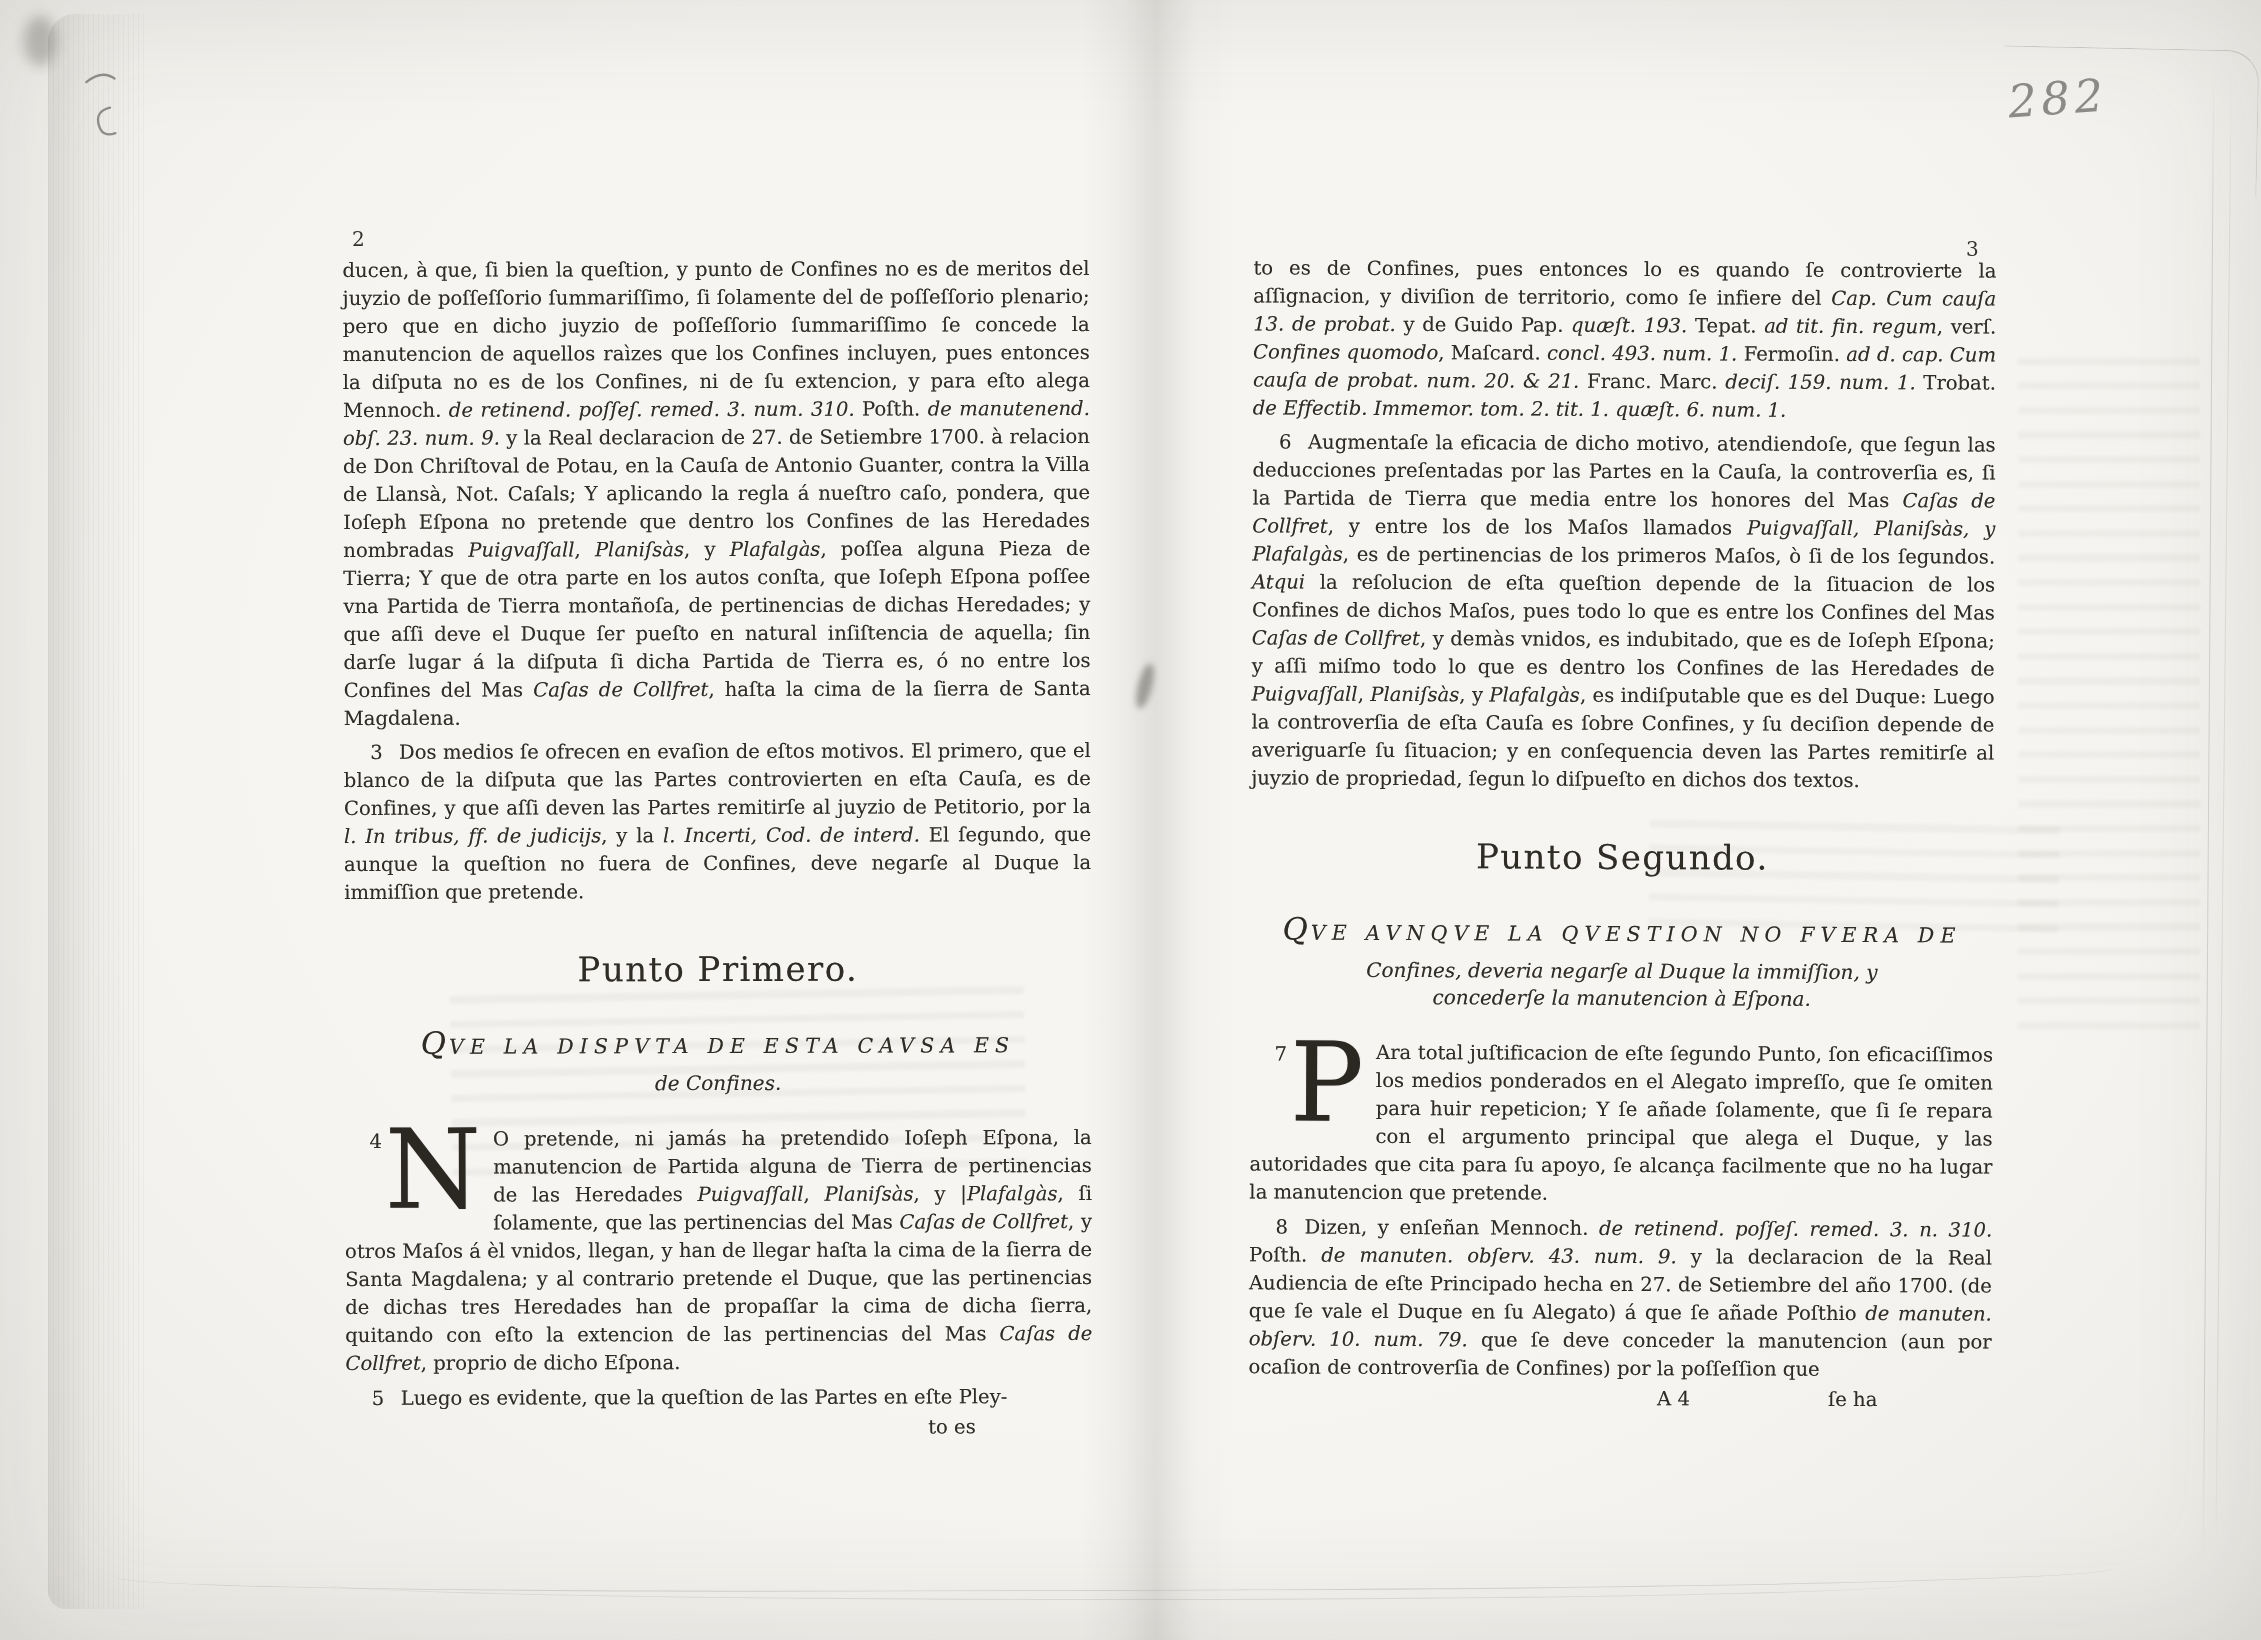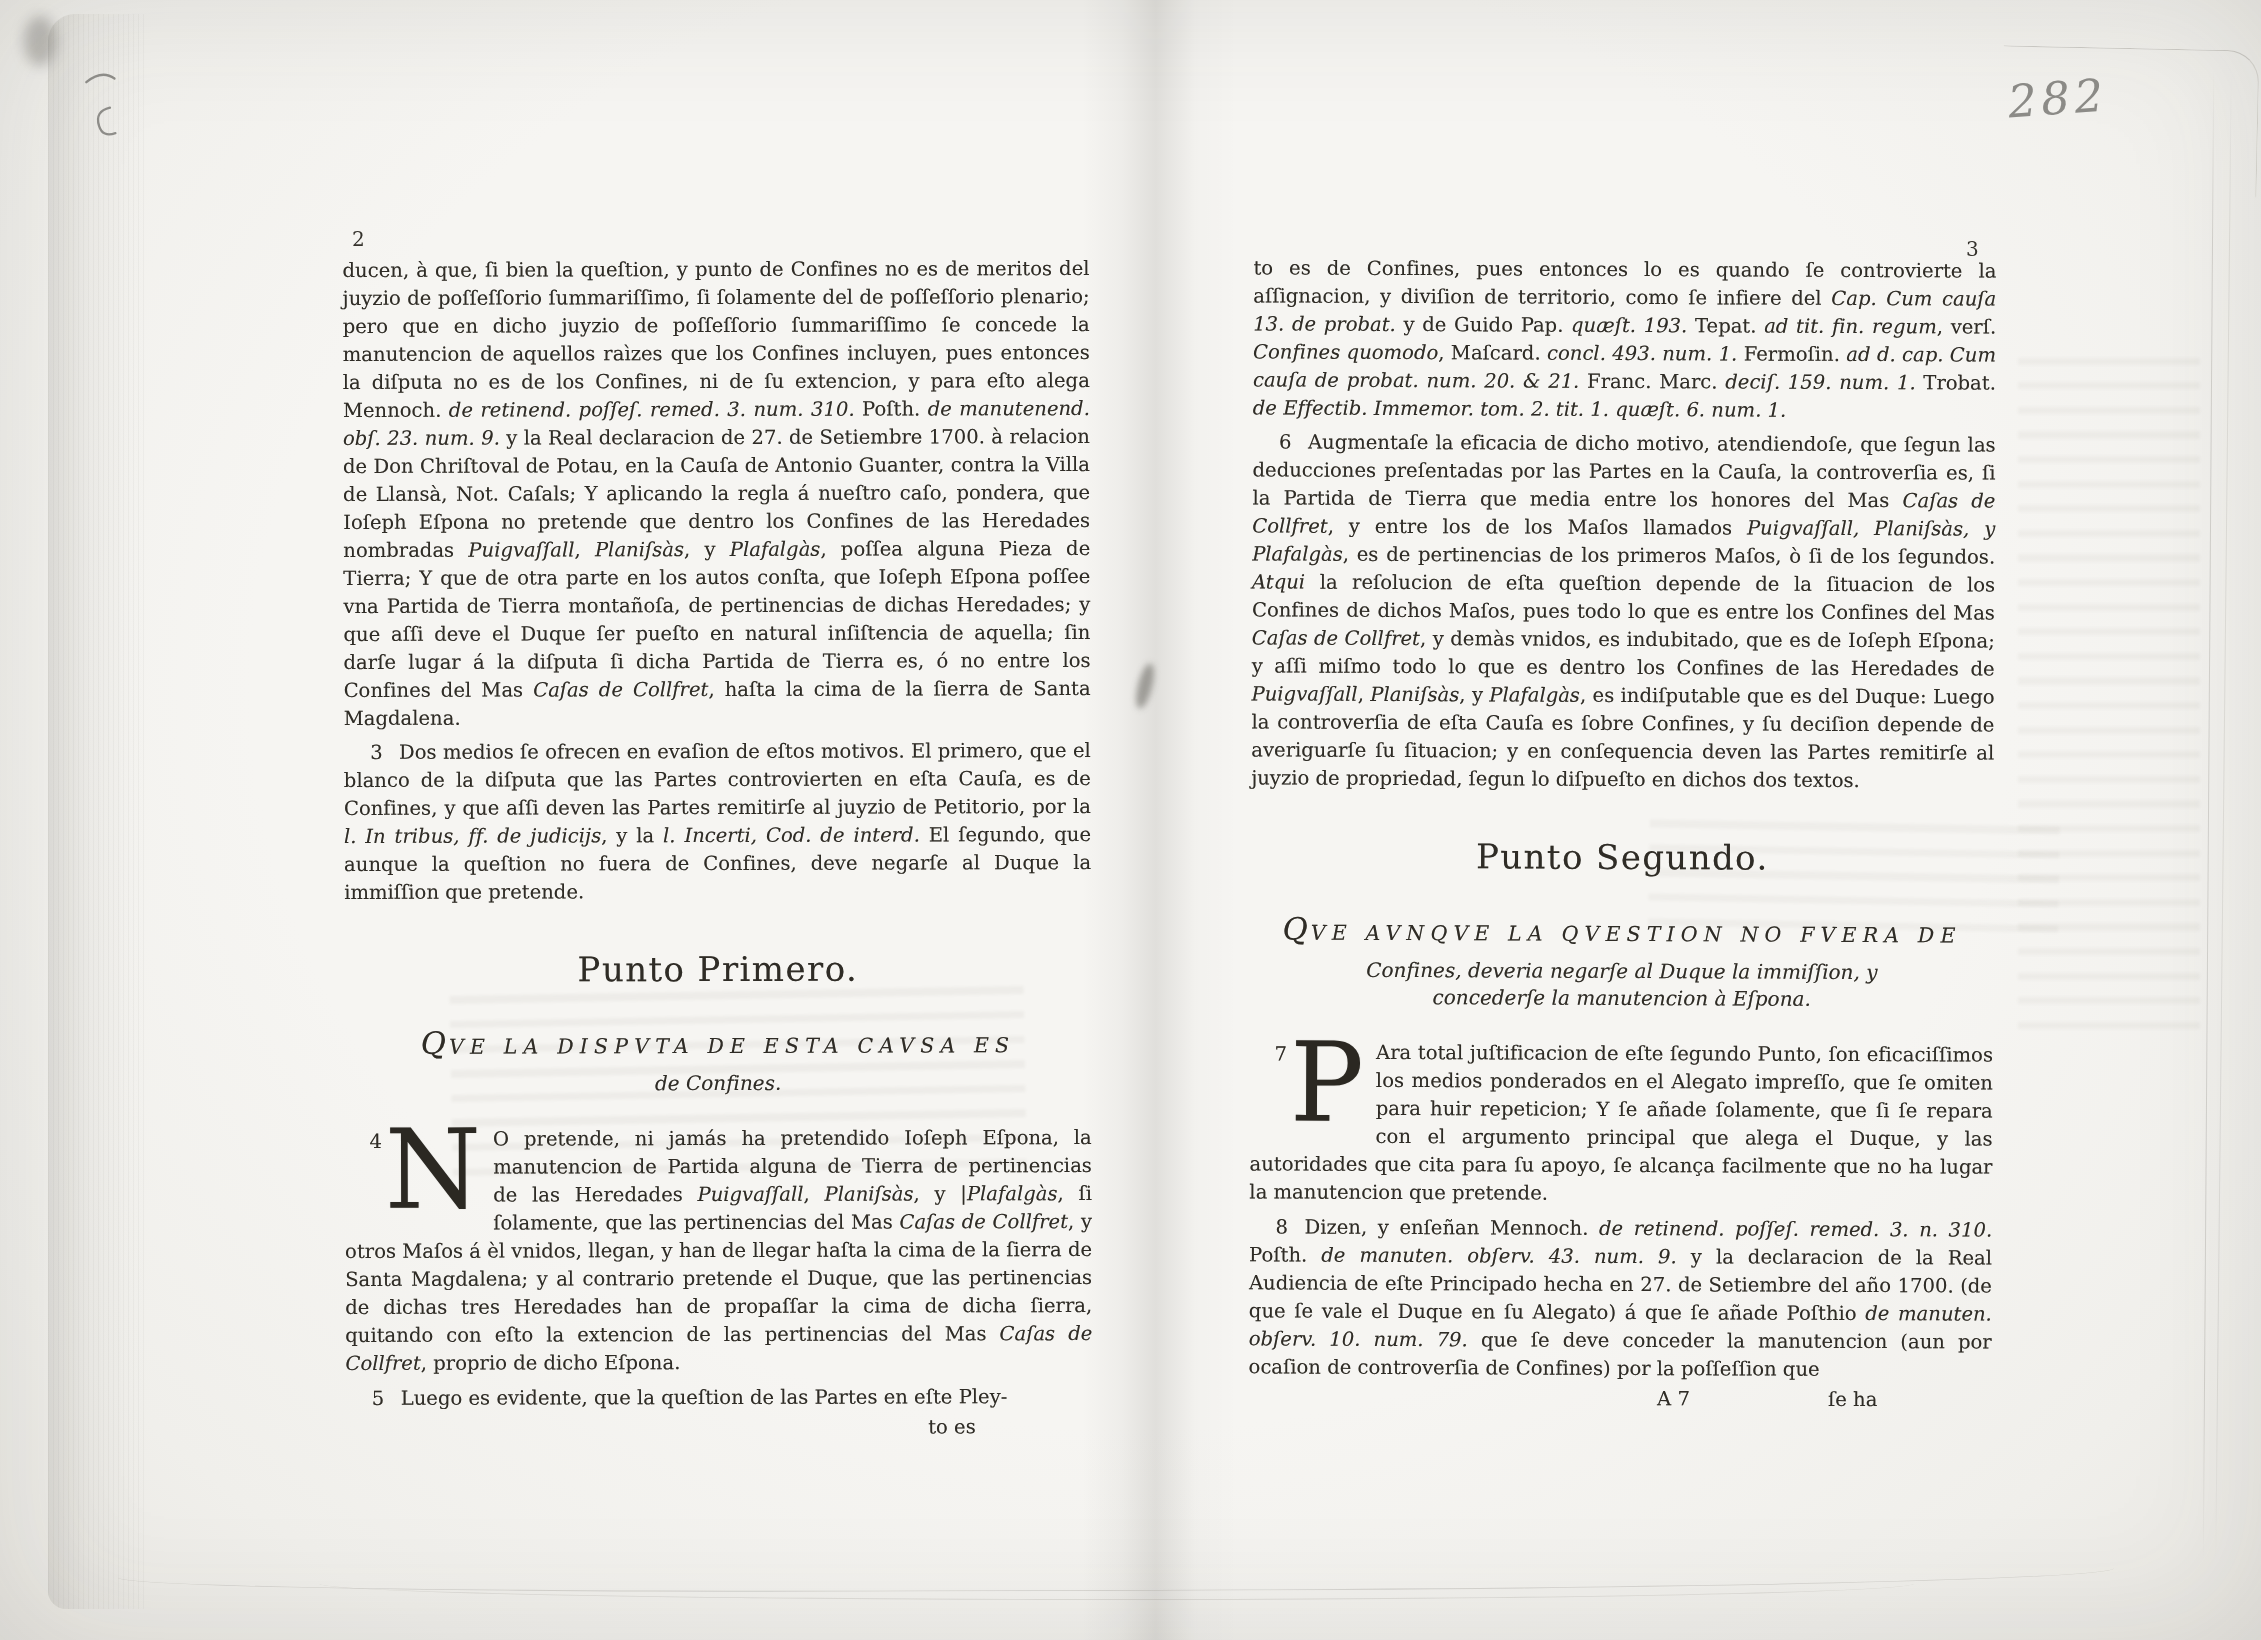--- a/index.html
+++ b/index.html
@@ -146,20 +146,20 @@
       <div class="para"><span class="pnum">6</span><span>Augmentaſe la eficacia de dicho motivo, atendiendoſe, que ſegun las deducciones preſentadas por las Partes en la Cauſa, la controverſia es, ſi la Partida de Tierra que media entre los honores del Mas </span><i>Caſas de Collfret</i><span>, y entre los de los Maſos llamados </span><i>Puigvaſſall, Planiſsàs, y Plafalgàs</i><span>, es de pertinencias de los primeros Maſos, ò ſi de los ſegundos. </span><i>Atqui</i><span> la reſolucion de eſta queſtion depende de la ſituacion de los Confines de dichos Maſos, pues todo lo que es entre los Confines del Mas </span><i>Caſas de Collfret</i><span>, y demàs vnidos, es indubitado, que es de Ioſeph Eſpona; y aſſi miſmo todo lo que es dentro los Confines de las Heredades de </span><i>Puigvaſſall</i><span>, </span><i>Planiſsàs</i><span>, y </span><i>Plafalgàs</i><span>, es indiſputable que es del Duque: Luego la controverſia de eſta Cauſa es ſobre Confines, y ſu deciſion depende de averiguarſe ſu ſituacion; y en conſequencia deven las Partes remitirſe al juyzio de propriedad, ſegun lo diſpueſto en dichos dos textos.</span></div>
       <div class="heading">Punto Segundo.</div>
       <div class="subcaps">QVE AVNQVE LA QVESTION NO FVERA DE</div>
       <div class="subitalic">
         <div>Confines, deveria negarſe al Duque la immiſſion, y</div>
         <div>concederſe la manutencion à Eſpona.</div>
       </div>
       <div class="para drop"><span class="pnum">7</span><span class="dropcap">P</span><span>Ara total juſtificacion de eſte ſegundo Punto, ſon eficaciſſimos los medios ponderados en el Alegato impreſſo, que ſe omiten para huir repeticion; Y ſe añade ſolamente, que ſi ſe repara con el argumento principal que alega el Duque, y las autoridades que cita para ſu apoyo, ſe alcança facilmente que no ha lugar la manutencion que pretende.</span></div>
       <div class="para"><span class="pnum">8</span><span>Dizen, y enſeñan Mennoch. </span><i>de retinend. poſſeſ. remed. 3. n. 310.</i><span> Poſth. </span><i>de manuten. obſerv. 43. num. 9.</i><span> y la declaracion de la Real Audiencia de eſte Principado hecha en 27. de Setiembre del año 1700. (de que ſe vale el Duque en ſu Alegato) á que ſe añade Poſthio </span><i>de manuten. obſerv. 10. num. 79.</i><span> que ſe deve conceder la manutencion (aun por ocaſion de controverſia de Confines) por la poſſeſſion que</span></div>
       <div class="catchline">
-        <span class="sig">A 7</span>
+        <span class="sig">A 4</span>
         <span class="catch">ſe ha</span>
       </div>
     </div>
 
   <div id="vignette"></div>
 </div>
 
 
 </body></html>

